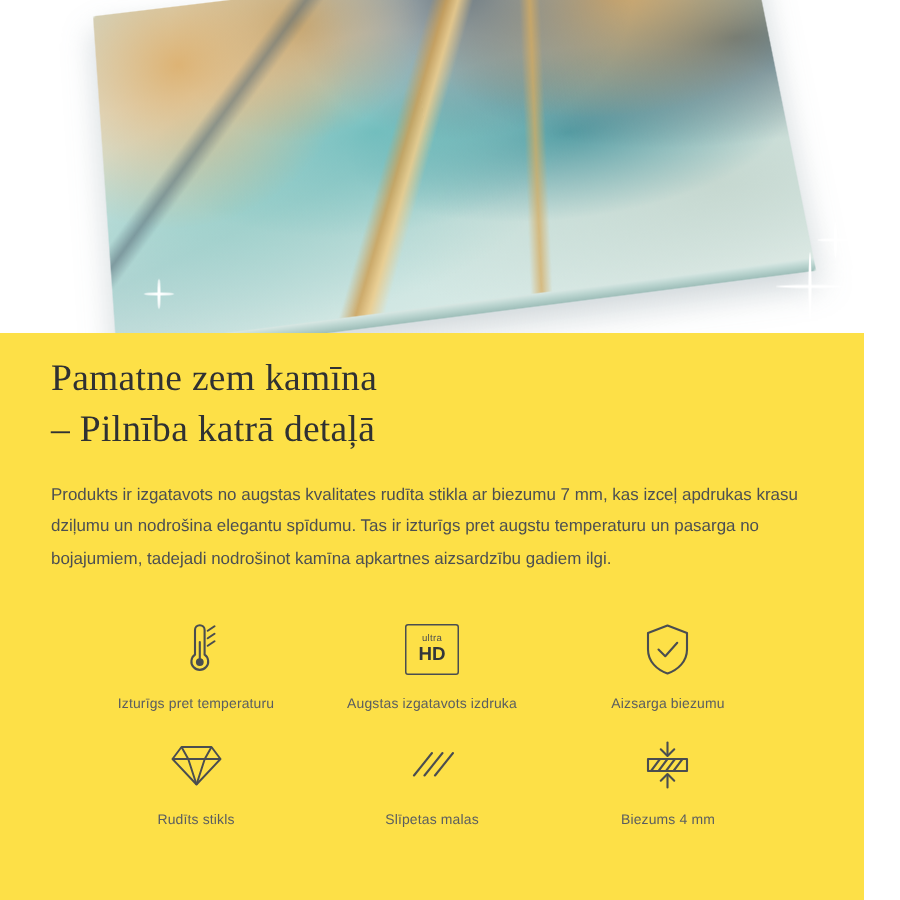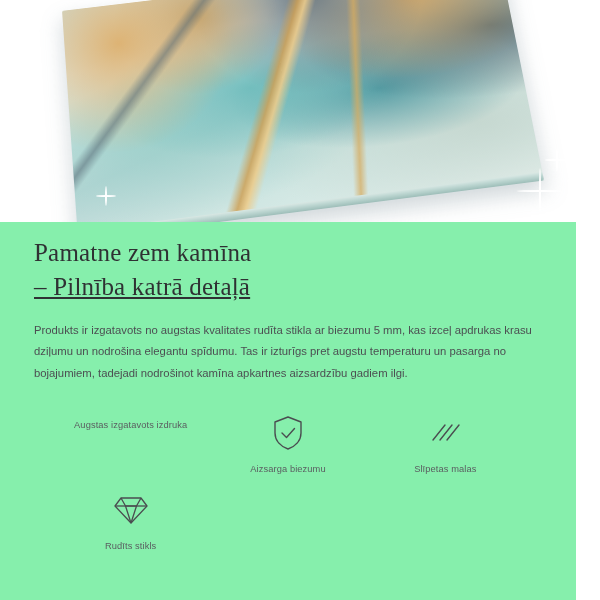--- a/index.html
+++ b/index.html
@@ -11,21 +11,21 @@
     height: 600px;
     background: #ffffff;
     font-family: "Liberation Sans", sans-serif;
     overflow: hidden;
   }
 
   .page {
     position: relative;
     width: 576px;
     height: 600px;
-    background: #86efac;
+    background: #fde047;
     box-sizing: border-box;
   }
 
   
   .hero {
     position: relative;
     width: 600px;
     height: 222px;
     overflow: hidden;
     background: #ffffff;
@@ -114,21 +114,20 @@
     font-family: "Liberation Serif", serif;
     font-size: 25px;
     line-height: 1.35;
     color: #2f3133;
     font-weight: 400;
     letter-spacing: 0.2px;
     margin: 0 0 16px 0;
   }
   .headline .line2 {
     display: block;
-    text-decoration: underline;
   }
 
   .paragraph {
     font-size: 11.3px;
     line-height: 1.92;
     color: #4c4f52;
     margin: 0;
     max-width: 540px;
   }
 
@@ -209,59 +208,94 @@
         <b></b>
         <i></i>
       </span>
   </div>
 
   <div class="content">
     <h1 class="headline">
       <span>Pamatne zem kamīna</span>
       <span class="line2">– Pilnība katrā detaļā</span>
     </h1>
-    <p class="paragraph">Produkts ir izgatavots no augstas kvalitates rudīta stikla ar biezumu 5 mm, kas izceļ apdrukas krasu dziļumu un nodrošina elegantu spīdumu. Tas ir izturīgs pret augstu temperaturu un pasarga no bojajumiem, tadejadi nodrošinot kamīna apkartnes aizsardzību gadiem ilgi.</p>
+    <p class="paragraph">Produkts ir izgatavots no augstas kvalitates rudīta stikla ar biezumu 7 mm, kas izceļ apdrukas krasu dziļumu un nodrošina elegantu spīdumu. Tas ir izturīgs pret augstu temperaturu un pasarga no bojajumiem, tadejadi nodrošinot kamīna apkartnes aizsardzību gadiem ilgi.</p>
 
     <div class="features">
 
-
-      <div class="feature">
+      <div class="feature">
+        <div class="feature-icon">
+          <svg width="28" height="38" viewBox="0 0 28 38" fill="none" stroke="#4a4d50" stroke-width="1.4" stroke-linecap="round">
+            <path d="M13 6a3.2 3.2 0 0 1 6.4 0v16.4a5.6 5.6 0 1 1-6.4 0z"></path>
+            <circle cx="16.2" cy="27.4" r="2.6" fill="#4a4d50" stroke="none"></circle>
+            <line x1="16.2" y1="14" x2="16.2" y2="26"></line>
+            <line x1="21.5" y1="6.5" x2="26" y2="3.5"></line>
+            <line x1="21.5" y1="11.5" x2="26" y2="8.5"></line>
+            <line x1="21.5" y1="16.5" x2="26" y2="13.5"></line>
+          </svg>
+        </div>
+        <div class="feature-label">Izturīgs pret temperaturu</div>
+      </div>
+
+      <div class="feature">
+        <div class="feature-icon">
+          <div class="hd-box">
+            <span class="hd-top">ultra</span>
+            <span class="hd-bottom">HD</span>
+          </div>
+        </div>
         <div class="feature-label">Augstas izgatavots izdruka</div>
       </div>
 
       <div class="feature">
         <div class="feature-icon">
           <svg width="34" height="38" viewBox="0 0 34 38" fill="none" stroke="#4a4d50" stroke-width="1.4" stroke-linecap="round" stroke-linejoin="round">
             <path d="M17 3 L30 8 V19 C30 27 24 32.5 17 35 C10 32.5 4 27 4 19 V8 Z"></path>
             <polyline points="11,19 15.5,23.5 23.5,14.5"></polyline>
           </svg>
         </div>
         <div class="feature-label">Aizsarga biezumu</div>
-      </div>
-
-      <div class="feature">
-        <div class="feature-icon">
-          <svg width="34" height="30" viewBox="0 0 34 30" fill="none" stroke="#4a4d50" stroke-width="1.4" stroke-linecap="round">
-            <line x1="5" y1="22" x2="17" y2="7"></line>
-            <line x1="12" y1="22" x2="24" y2="7"></line>
-            <line x1="19" y1="22" x2="31" y2="7"></line>
-          </svg>
-        </div>
-        <div class="feature-label">Slīpetas malas</div>
       </div>
 
       <div class="feature">
         <div class="feature-icon">
           <svg width="36" height="32" viewBox="0 0 36 32" fill="none" stroke="#4a4d50" stroke-width="1.3" stroke-linejoin="round">
             <path d="M8 4 H28 L34 12 L18 29 L2 12 Z"></path>
             <path d="M2 12 H34"></path>
             <path d="M8 4 L12.5 12 L18 29"></path>
             <path d="M28 4 L23.5 12 L18 29"></path>
             <path d="M12.5 12 H23.5"></path>
           </svg>
         </div>
         <div class="feature-label">Rudīts stikls</div>
       </div>
 
+      <div class="feature">
+        <div class="feature-icon">
+          <svg width="34" height="30" viewBox="0 0 34 30" fill="none" stroke="#4a4d50" stroke-width="1.4" stroke-linecap="round">
+            <line x1="5" y1="22" x2="17" y2="7"></line>
+            <line x1="12" y1="22" x2="24" y2="7"></line>
+            <line x1="19" y1="22" x2="31" y2="7"></line>
+          </svg>
+        </div>
+        <div class="feature-label">Slīpetas malas</div>
+      </div>
+
+      <div class="feature">
+        <div class="feature-icon">
+          <svg width="38" height="34" viewBox="0 0 38 34" fill="none" stroke="#4a4d50" stroke-width="1.4" stroke-linecap="round" stroke-linejoin="round">
+            <line x1="19" y1="2" x2="19" y2="10"></line>
+            <polyline points="14.5,6.5 19,11 23.5,6.5"></polyline>
+            <rect x="6" y="13" width="26" height="8"></rect>
+            <line x1="8" y1="21" x2="14" y2="13"></line>
+            <line x1="13" y1="21" x2="19" y2="13"></line>
+            <line x1="18" y1="21" x2="24" y2="13"></line>
+            <line x1="23" y1="21" x2="29" y2="13"></line>
+            <line x1="19" y1="24" x2="19" y2="32"></line>
+            <polyline points="14.5,27.5 19,23 23.5,27.5"></polyline>
+          </svg>
+        </div>
+        <div class="feature-label">Biezums 4 mm</div>
+      </div>
 
     </div>
   </div>
 </div>
 
 </body></html>

